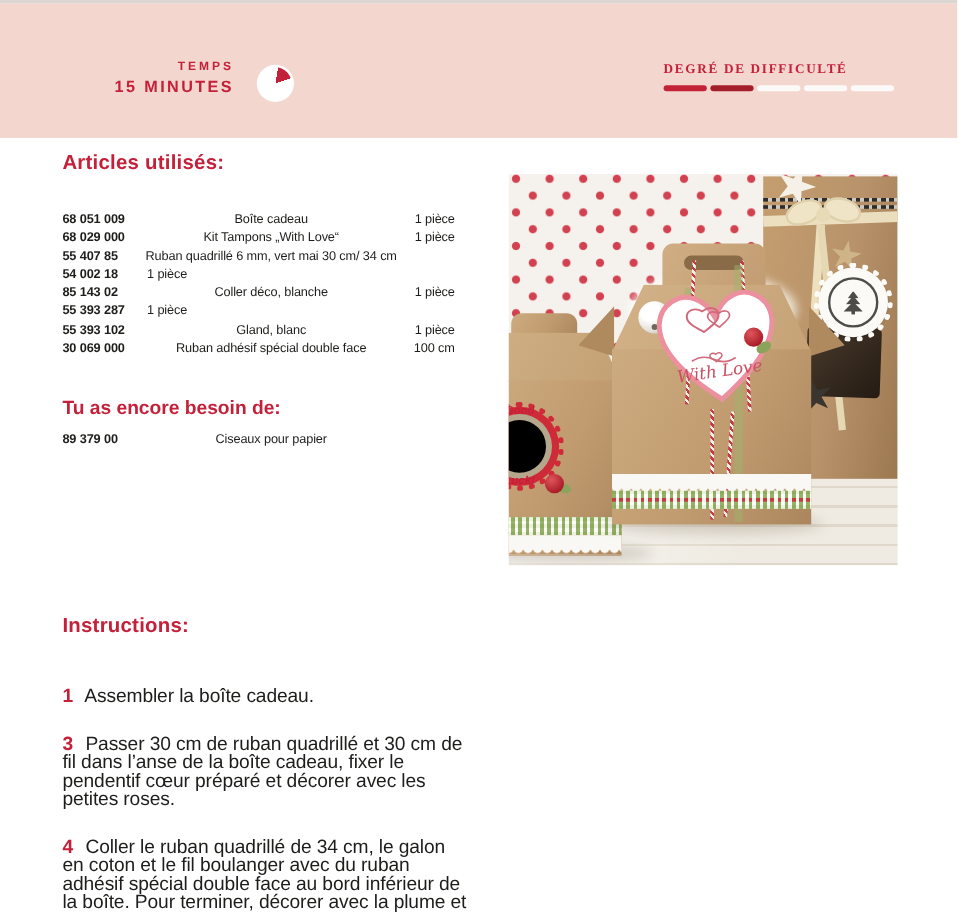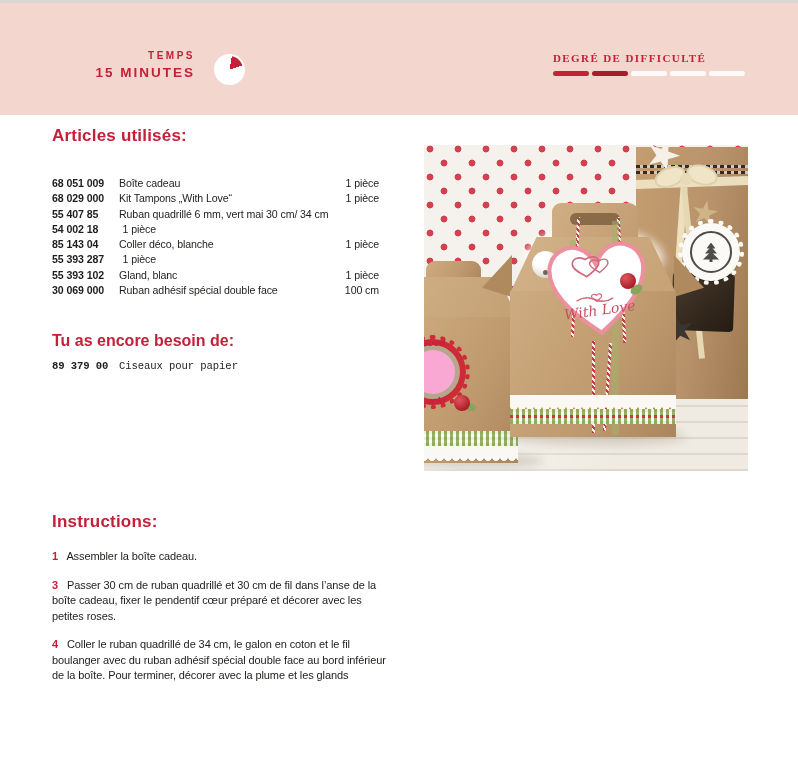--- a/index.html
+++ b/index.html
@@ -19,31 +19,31 @@
   .diff-block { position:absolute; left:553px; top:49px; width:192px; color:var(--accent,#c5203a);font-family:Liberation Serif, serif; }
   .diff-label { font-size:11px; font-weight:bold; letter-spacing:1.4px; white-space:nowrap; }
   .diff-bar { display:flex; gap:3px; margin-top:7px; }
   .diff-seg { display:block; width:36px; height:5px; border-radius:2.5px; }
 
   
   .section-title { position:absolute; left:52px; color:var(--accent,#c5203a); font-weight:bold; font-size:17px; letter-spacing:.2px; }
   #articles-title { top:126px; }
   .rows { position:absolute; left:52px; width:327px; }
   #articles-rows { top:177px; }
-  #also-rows { top:360px;font-family:Liberation Mono, monospace; }
+  #also-rows { top:360px; }
   .a-row { display:flex; align-items:baseline; height:15.3px; font-size:10.6px; letter-spacing:-0.1px; }
   .a-code { width:58px; font-weight:bold; flex:0 0 auto; }
-  .a-name { flex:1 1 auto; padding-left:9px; white-space:nowrap; }
+  .a-name { flex:1 1 auto; padding-left:9px; white-space:nowrap;text-align:center; }
   .a-qty { flex:0 0 auto; text-align:right; min-width:46px; }
   #also-title { position:absolute; left:52px; top:332px; color:var(--accent,#c5203a); font-weight:bold; font-size:16px; }
 
   
   #instructions-title { top:512px; }
   #steps { position:absolute; left:52px; top:549px; width:340px; }
-  .step { margin-bottom:13px; font-size:11px; line-height:15.5px; letter-spacing:-0.1px; }
+  .step { margin-bottom:13px; font-size:16px; line-height:15.5px; letter-spacing:-0.1px;margin-top:24px; }
   .step-num { color:var(--accent,#c5203a); font-weight:bold; margin-right:6px; }
 
   
   .photo { position:absolute; left:424px; top:145px; width:324px; height:326px; overflow:hidden; background:#f4f1ec; }
   .wall { position:absolute; left:0; top:0; width:100%; height:224px;
     background-color:#f5f2ed;
     background-image: radial-gradient(circle, #d2414f 3px, rgba(210,65,79,0) 3.8px),
                       radial-gradient(circle, #d2414f 3px, rgba(210,65,79,0) 3.8px);
     background-size:28px 28px; background-position:6px 4px, 20px 18px; }
   .floor { position:absolute; left:0; top:214px; width:100%; height:112px;
@@ -78,21 +78,21 @@
   .lace::after { content:''; position:absolute; left:0; right:0; bottom:-4px; height:5px;
     background:radial-gradient(circle at 4px 0px, #faf8f4 3.6px, rgba(0,0,0,0) 4.2px); background-size:8px 5px; background-repeat:repeat-x; }
   .gingham { position:absolute; height:15px; background-color:#e4ead0;
     background-image: repeating-linear-gradient(90deg, rgba(134,166,80,.85) 0 3px, rgba(255,255,255,.75) 3px 6px),
                       repeating-linear-gradient(0deg, rgba(134,166,80,.5) 0 3px, rgba(255,255,255,.6) 3px 6px); }
 
   .scallop { position:absolute; border-radius:50%; }
   .scallop::before { content:''; position:absolute; inset:-4px; border:5px dotted; border-color:inherit; border-radius:50%; }
   .tag-red { background:#cf2a38; border-color:#cf2a38; }
   .tag-khaki { position:absolute; border-radius:50%; background:#b4a78c; }
-  .tag-white-inner { position:absolute; border-radius:50%; background:#f9a8d4; display:flex; flex-direction:column; align-items:center; justify-content:center;gap:48px; }
+  .tag-white-inner { position:absolute; border-radius:50%; background:#000000; display:flex; flex-direction:column; align-items:center; justify-content:center;gap:48px; }
   .luck-text { font-size:9.5px; line-height:10px; font-weight:bold; font-style:italic; color:#c5203a; text-align:center; }
 
   .tag-white { background:#fbfaf6; border-color:#fbfaf6; box-shadow:0 1px 2px rgba(0,0,0,.2); }
   .stamp-ring { position:absolute; border-radius:50%; border:2.5px solid #4d4c48; display:flex; align-items:center; justify-content:center; }
   .tree { position:relative; width:16px; height:19px; }
   .tree i { position:absolute; left:50%; transform:translateX(-50%); background:#4d4c48; display:block;
     clip-path:polygon(50% 0, 100% 100%, 0 100%); }
   .tree .t1 { top:0; width:9px; height:6px; }
   .tree .t2 { top:4px; width:12px; height:7px; }
   .tree .t3 { top:9px; width:16px; height:8px; }
@@ -148,21 +148,21 @@
     <span class="a-qty"></span>
   </div>
 
 
   <div class="a-row">
     <span class="a-code">54 002 18</span>
     <span class="a-qty">1 pièce</span>
   </div>
 
   <div class="a-row">
-    <span class="a-code">85 143 04</span>
+    <span class="a-code">85 143 02</span>
     <span class="a-name">Coller déco, blanche</span>
     <span class="a-qty">1 pièce</span>
   </div>
 
   <div class="a-row">
     <span class="a-code">55 393 287</span>
     <span class="a-qty">1 pièce</span>
   </div>
 
   <div class="a-row">

